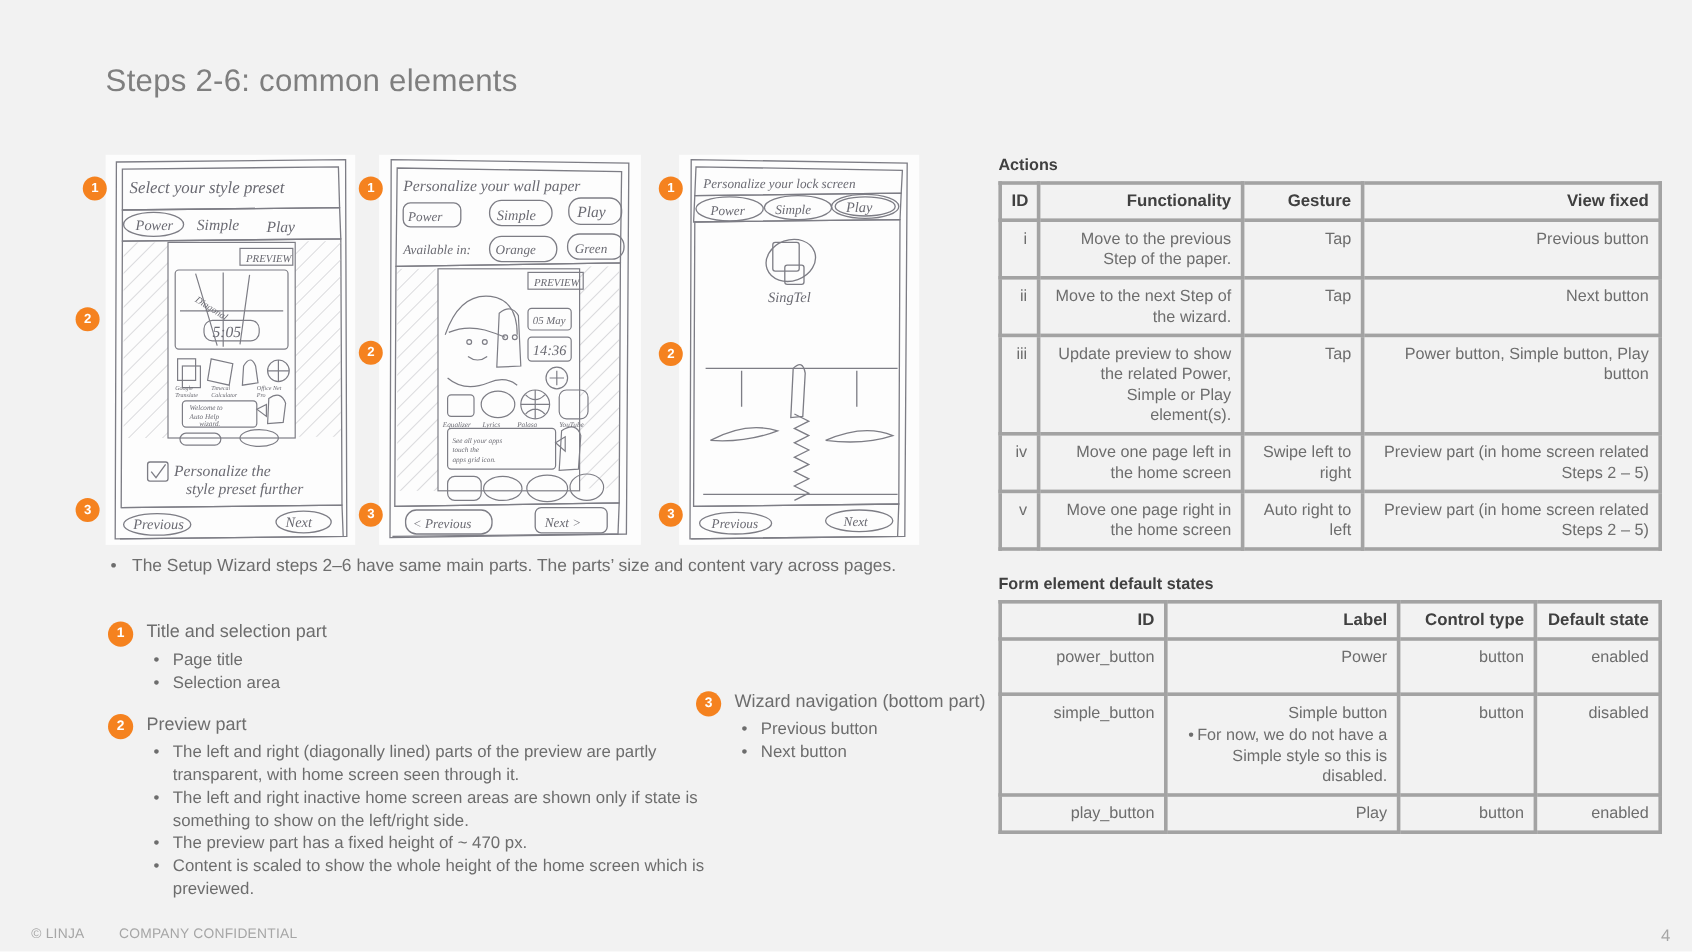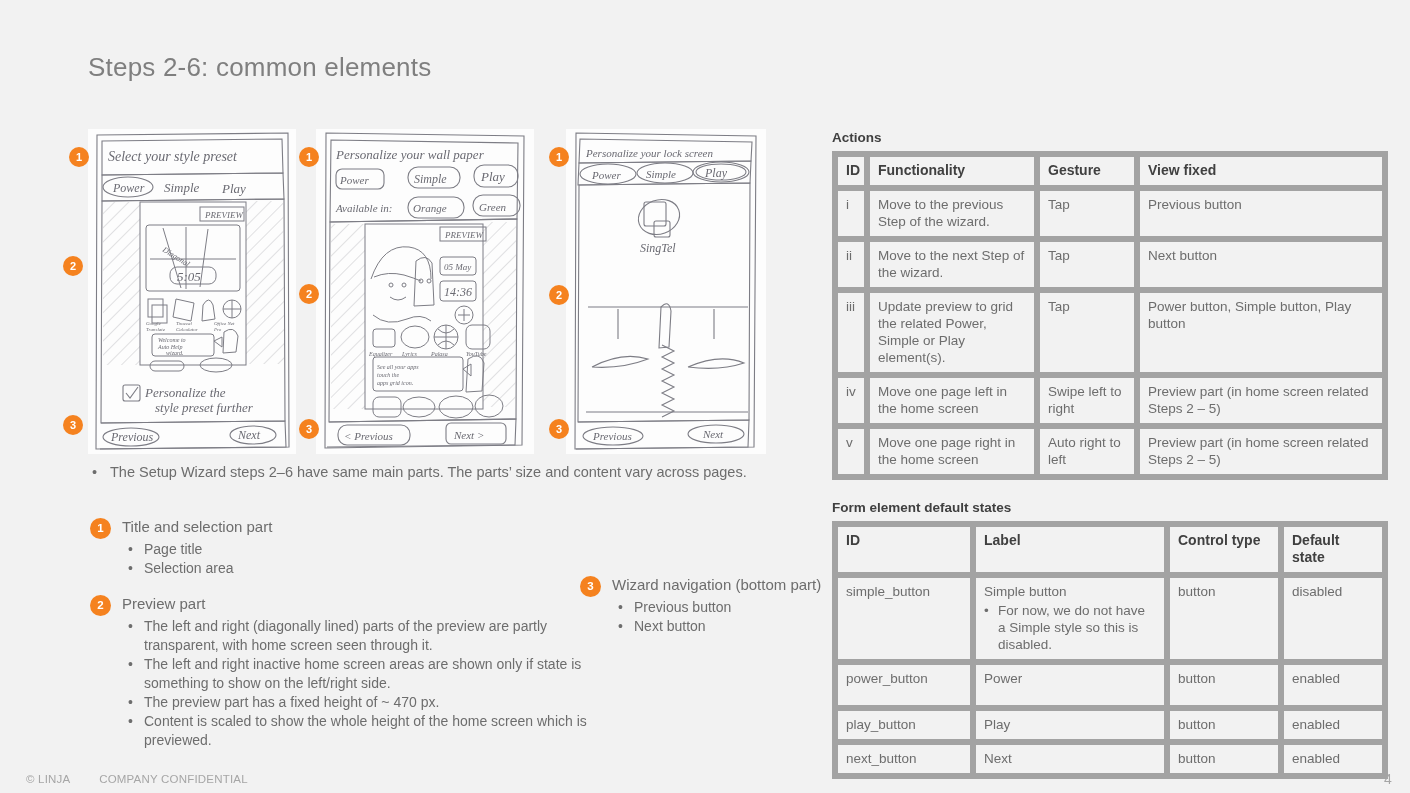--- a/index.html
+++ b/index.html
@@ -108,23 +108,23 @@
     color: #404040;
     margin-bottom: 6px;
   }
   table.data {
     border-collapse: collapse;
     width: 550px;
     background: #f2f2f2;
     table-layout: fixed;
   }
   table.data th, table.data td {
-    border: 6px solid #a3a3a3;
+    border: 3px solid #a3a3a3;
     padding: 5px 8px 6px 8px;
-    text-align: left;
+    text-align: right;
     vertical-align: top;
     font-size: 13.5px;
     line-height: 17px;
     color: #6d6d6d;
     font-weight: normal;
   }
   table.data th {
     font-weight: bold;
     color: #404040;
     font-size: 14px;
@@ -449,33 +449,33 @@
         <tr>
           <th>ID</th>
           <th>Functionality</th>
           <th>Gesture</th>
           <th>View fixed</th>
         </tr>
       </thead>
       <tbody>
         <tr>
           <td class="idcell">i</td>
-          <td>Move to the previous Step of the wizard.</td>
+          <td>Move to the previous Step of the paper.</td>
           <td>Tap</td>
           <td>Previous button</td>
         </tr>
         <tr>
           <td class="idcell">ii</td>
           <td>Move to the next Step of the wizard.</td>
           <td>Tap</td>
           <td>Next button</td>
         </tr>
         <tr>
           <td class="idcell">iii</td>
-          <td>Update preview to grid the related Power, Simple or Play element(s).</td>
+          <td>Update preview to show the related Power, Simple or Play element(s).</td>
           <td>Tap</td>
           <td>Power button, Simple button, Play button</td>
         </tr>
         <tr>
           <td class="idcell">iv</td>
           <td>Move one page left in the home screen</td>
           <td>Swipe left to right</td>
           <td>Preview part (in home screen related Steps 2 – 5)</td>
         </tr>
         <tr>
@@ -498,49 +498,43 @@
       </colgroup>
       <thead>
         <tr>
           <th>ID</th>
           <th>Label</th>
           <th>Control type</th>
           <th>Default state</th>
         </tr>
       </thead>
       <tbody>
+        <tr style="height:46px">
+          <td>power_button</td>
+          <td>Power</td>
+          <td>button</td>
+          <td>enabled</td>
+        </tr>
         <tr>
           <td>simple_button</td>
           <td>
             <div>Simple button</div>
             <ul class="cell-sub">
               <li>
                 <span class="dot">•</span>
                 <span class="txt">For now, we do not have a Simple style so this is disabled.</span>
               </li>
             </ul>
           </td>
           <td>button</td>
           <td>disabled</td>
         </tr>
-        <tr style="height:46px">
-          <td>power_button</td>
-          <td>Power</td>
-          <td>button</td>
-          <td>enabled</td>
-        </tr>
         <tr>
           <td>play_button</td>
           <td>Play</td>
-          <td>button</td>
-          <td>enabled</td>
-        </tr>
-        <tr>
-          <td>next_button</td>
-          <td>Next</td>
           <td>button</td>
           <td>enabled</td>
         </tr>
       </tbody>
     </table>
   </div>
 
   <div class="footer-left">
     <span>© LINJA</span>
     <span class="conf">COMPANY CONFIDENTIAL</span>

